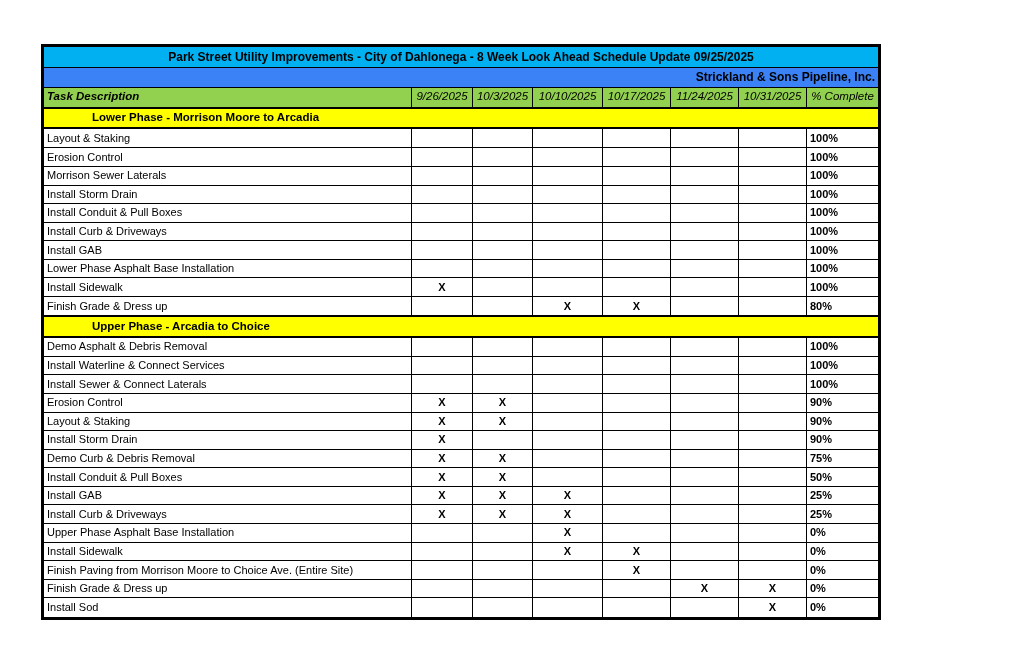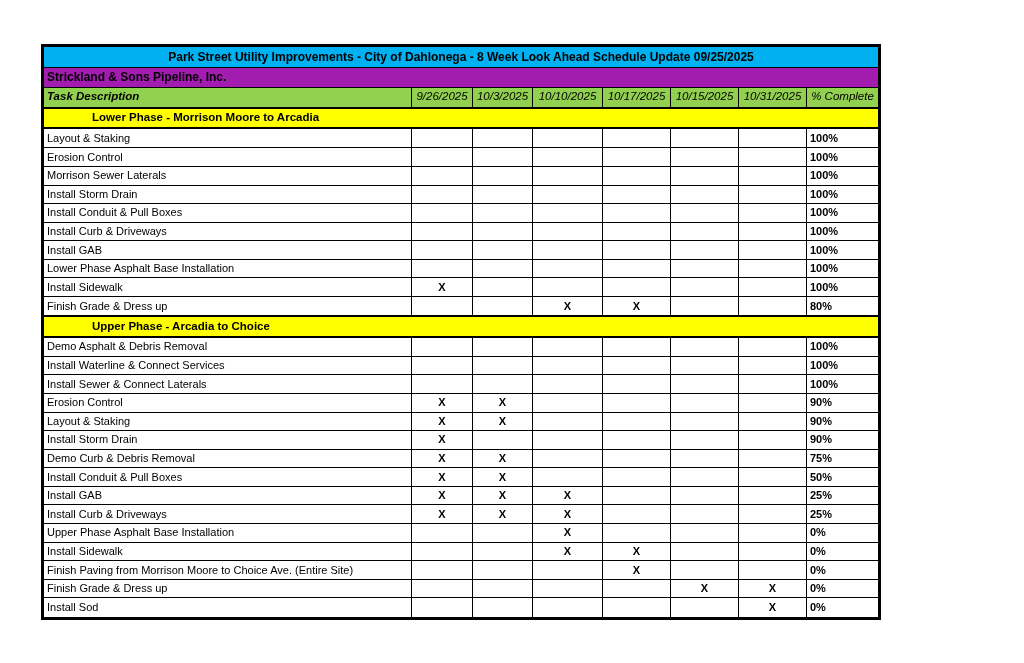--- a/index.html
+++ b/index.html
@@ -35,24 +35,24 @@
     line-height: 1;
   }
   tr.title-row td {
     background: #00B0F0;
     font-weight: bold;
     font-size: 12px;
     text-align: center;
     border-bottom: 1px solid #000000;
   }
   tr.company-row td {
-    background: #a21caf;
+    background: #3b82f6;
     font-weight: bold;
     font-size: 12px;
-    text-align: left;
+    text-align: right;
   }
   tr.header-row th {
     background: #92D050;
     font-weight: normal;
     font-size: 11.5px;
     text-align: center;
     font-style: italic;
   }
   tr.header-row th.task-head {
     text-align: left;
@@ -92,21 +92,21 @@
       </tr>
       <tr class="company-row">
         <td colspan="8">Strickland &amp; Sons Pipeline, Inc.</td>
       </tr>
       <tr class="header-row">
         <th class="task-head">Task Description</th>
         <th>9/26/2025</th>
         <th>10/3/2025</th>
         <th>10/10/2025</th>
         <th>10/17/2025</th>
-        <th>10/15/2025</th>
+        <th>11/24/2025</th>
         <th>10/31/2025</th>
         <th>% Complete</th>
       </tr>
 
     <tr class="section-row">
           <td colspan="8">Lower Phase - Morrison Moore to Arcadia</td>
         </tr>
         <tr>
           <td class="task-cell">Layout &amp; Staking</td>
           <td class="week-cell"></td>

